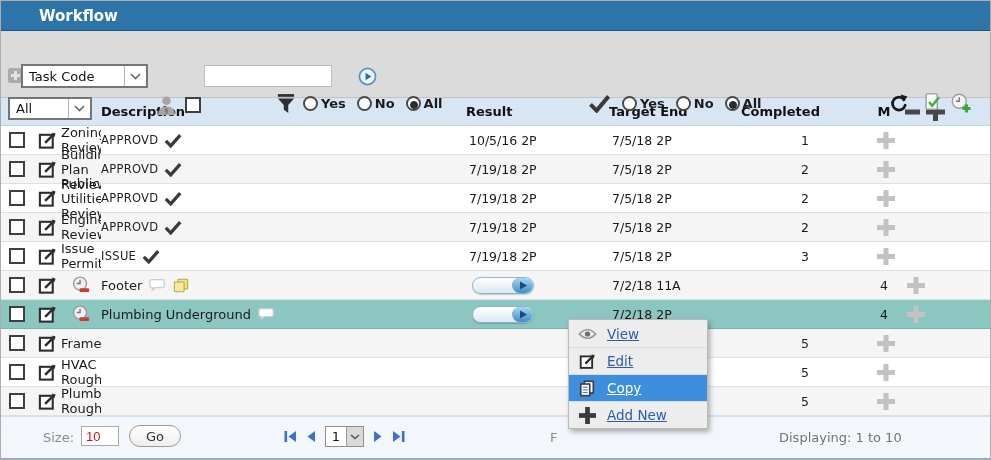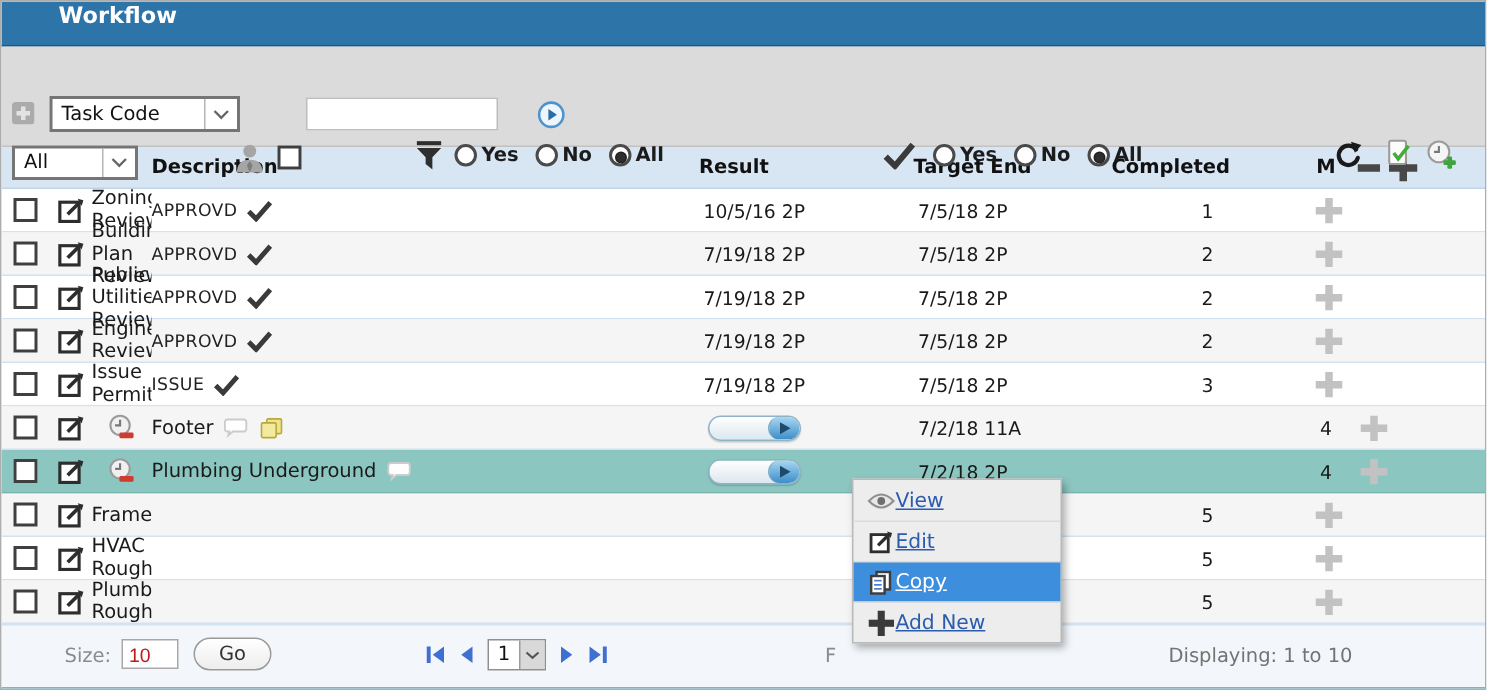--- a/index.html
+++ b/index.html
@@ -1,20 +1,20 @@
 <!DOCTYPE html>
 <html><head>
 <meta charset="utf-8">
 <style>
   * { margin:0; padding:0; box-sizing:border-box; }
   body { font-family:"DejaVu Sans","Liberation Sans",sans-serif; background:#fff; }
   #app { position:relative; width:991px; height:460px; border:1px solid #adadad; overflow:hidden; background:#fff; }
 
   
-  .titlebar { height:30px; background:#2d74a9; border-bottom:1px solid #1f567e; display:flex; align-items:flex-start; }
+  .titlebar { height:30px; background:#2d74a9; border-bottom:1px solid #1f567e; display:flex; align-items:center; }
   .titlebar .title { color:#fff; font-weight:bold; font-size:15px; padding-left:38px; }
 
   
   .toolbar { position:relative; height:67px; background:#dbdbdb; border-bottom:1px solid #c2c2c2; }
   .abs { position:absolute; }
   .sel { display:inline-flex; align-items:center; background:#fff; border:2px solid #757575; height:24px; font-size:13px; color:#111; cursor:pointer; }
   .sel .sel-label { flex:1; padding-left:6px; white-space:nowrap; overflow:hidden; }
   .sel .sel-arrow { width:22px; align-self:stretch; border-left:1px solid #b5b5b5; display:flex; align-items:center; justify-content:center; }
   .tb-input { border:1px solid #bcbcbc; background:#fff; height:22px; width:128px; font-size:13px; padding:0 4px; }
   .checkbox { display:inline-block; width:16px; height:16px; border:2px solid #3f3f3f; background:#fff; cursor:pointer; }
@@ -40,21 +40,21 @@
   .cell-plus { padding-left:8px; line-height:0; }
   .hdr-mp { display:flex; align-items:center; gap:5px; padding-left:6px; }
 
   
   .start-widget { display:inline-flex; width:62px; height:17px; border:1px solid #8fb2c6; border-radius:9px; overflow:hidden; background:linear-gradient(#ffffff,#dce7ef); box-shadow:0 1px 1px rgba(0,0,0,.18); cursor:pointer; }
   .sw-body { flex:1; }
   .sw-btn { width:21px; display:flex; align-items:center; justify-content:center; background:linear-gradient(#a8d7f2,#3c8ec9); border-left:1px solid #7fa9c4; border-radius:8px; }
 
   
   .ctx-menu { position:absolute; left:567px; top:318px; width:140px; background:#ededed; border:1px solid #b9b9b9; box-shadow:2px 3px 5px rgba(0,0,0,.3); z-index:30; }
-  .ctx-item { height:27px; display:flex; align-items:center; padding:0 9px; cursor:pointer; border-top:1px solid #dcdcdc; }
+  .ctx-item { height:27px; display:flex; align-items:center; gap:10px; padding:0 9px; cursor:pointer; border-top:1px solid #dcdcdc; }
   .ctx-item:first-child { border-top:none; }
   .ctx-item .ctx-label { font-size:13.5px; color:#2b5cad; text-decoration:underline; }
   .ctx-item.selected { background:#3d8edc; }
   .ctx-item.selected .ctx-label { color:#fff; text-decoration:underline; }
   .menu-icon { display:none; line-height:0; width:19px; text-align:center; }
 
   
   .footer { position:relative; height:42px; background:#f3f7fb; border-top:1px solid #d3e2f0; font-size:13px; color:#8b8b8b; }
   .size-input { width:38px; height:20px; border:1px solid #a8a8a8; font-size:13px; padding-left:4px; color:#b91c1c; }
   .go-btn { width:52px; height:22px; border:1px solid #9a9a9a; border-radius:11px; background:linear-gradient(#ffffff,#ededed); font-size:13px; color:#333; cursor:pointer; font-family:inherit; }
@@ -76,21 +76,21 @@
 
   <div class="toolbar">
 
     <span class="abs icon-btn" style="left:7px; top:37px;">
       <svg viewBox="0 0 15 15" width="15" height="15">
           <rect width="15" height="15" rx="2.5" fill="#ababab"></rect>
           <rect x="3" y="6" width="9" height="3" fill="#e3e3e3"></rect>
           <rect x="6" y="3" width="3" height="9" fill="#e3e3e3"></rect>
         </svg>
     </span>
-    <span class="sel abs" style="left:32px; top:33px; width:127px;">
+    <span class="sel abs" style="left:20px; top:33px; width:127px;">
       <span class="sel-label">Task Code</span>
       <span class="sel-arrow">
         <svg width="11" height="7" viewBox="0 0 11 7">
             <path d="M1 1 L5.5 5.5 L10 1" fill="none" stroke="#666" stroke-width="1.6"></path>
           </svg>
       </span>
     </span>
     <input class="tb-input abs" style="left: 203px; top: 34px;" value="">
     <span class="abs icon-btn" style="left:357px; top:36px;">
       <svg viewBox="0 0 20 20" width="19" height="19">

